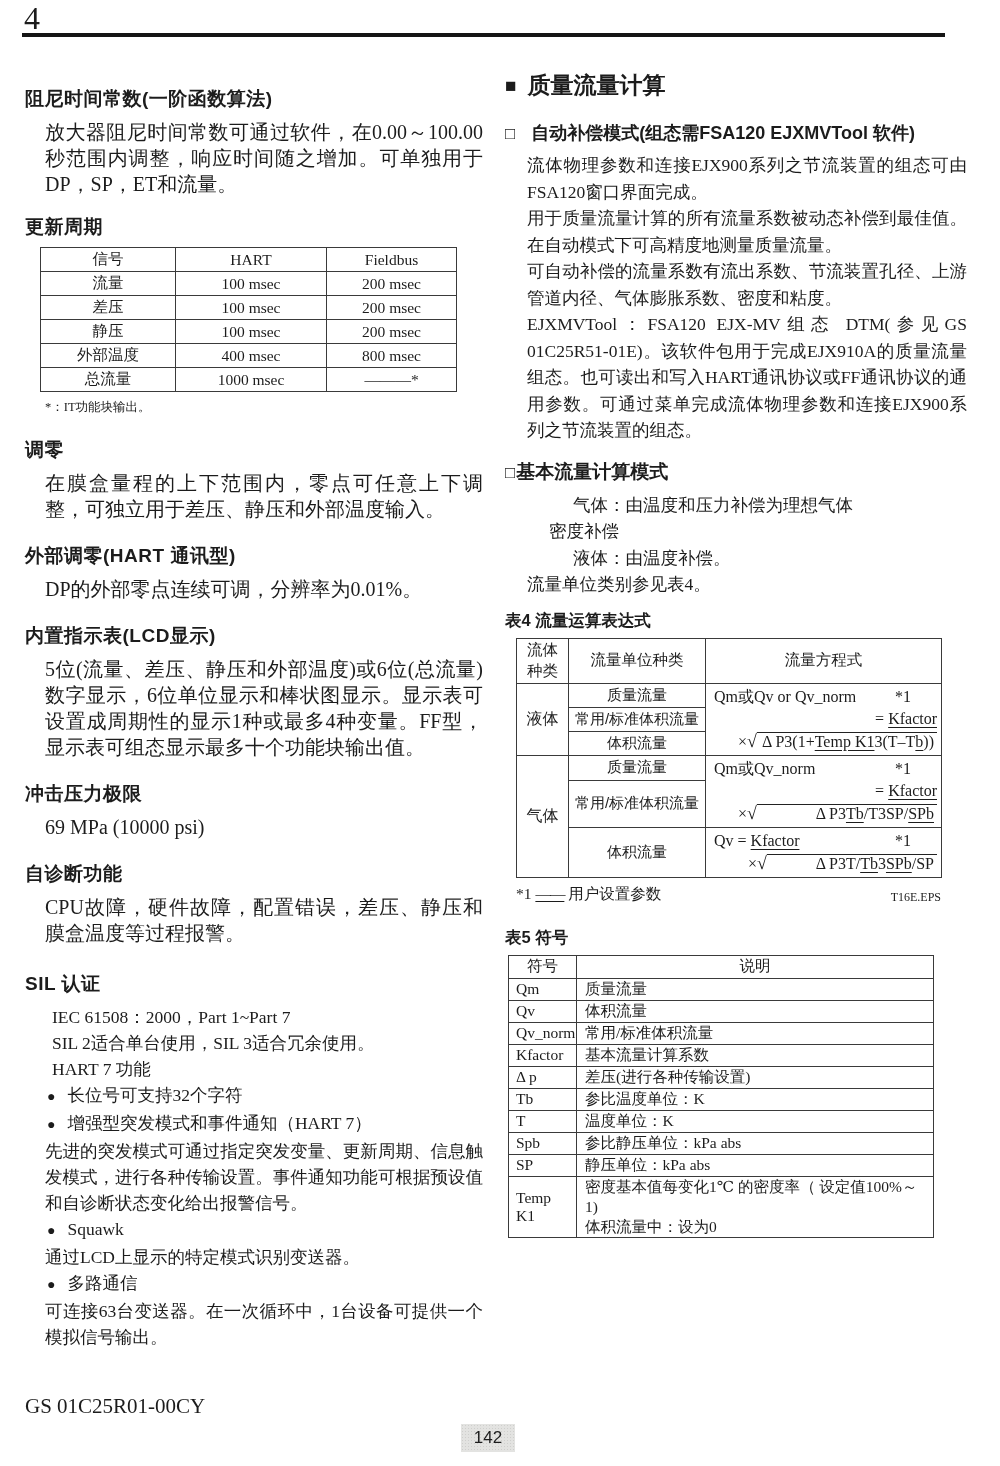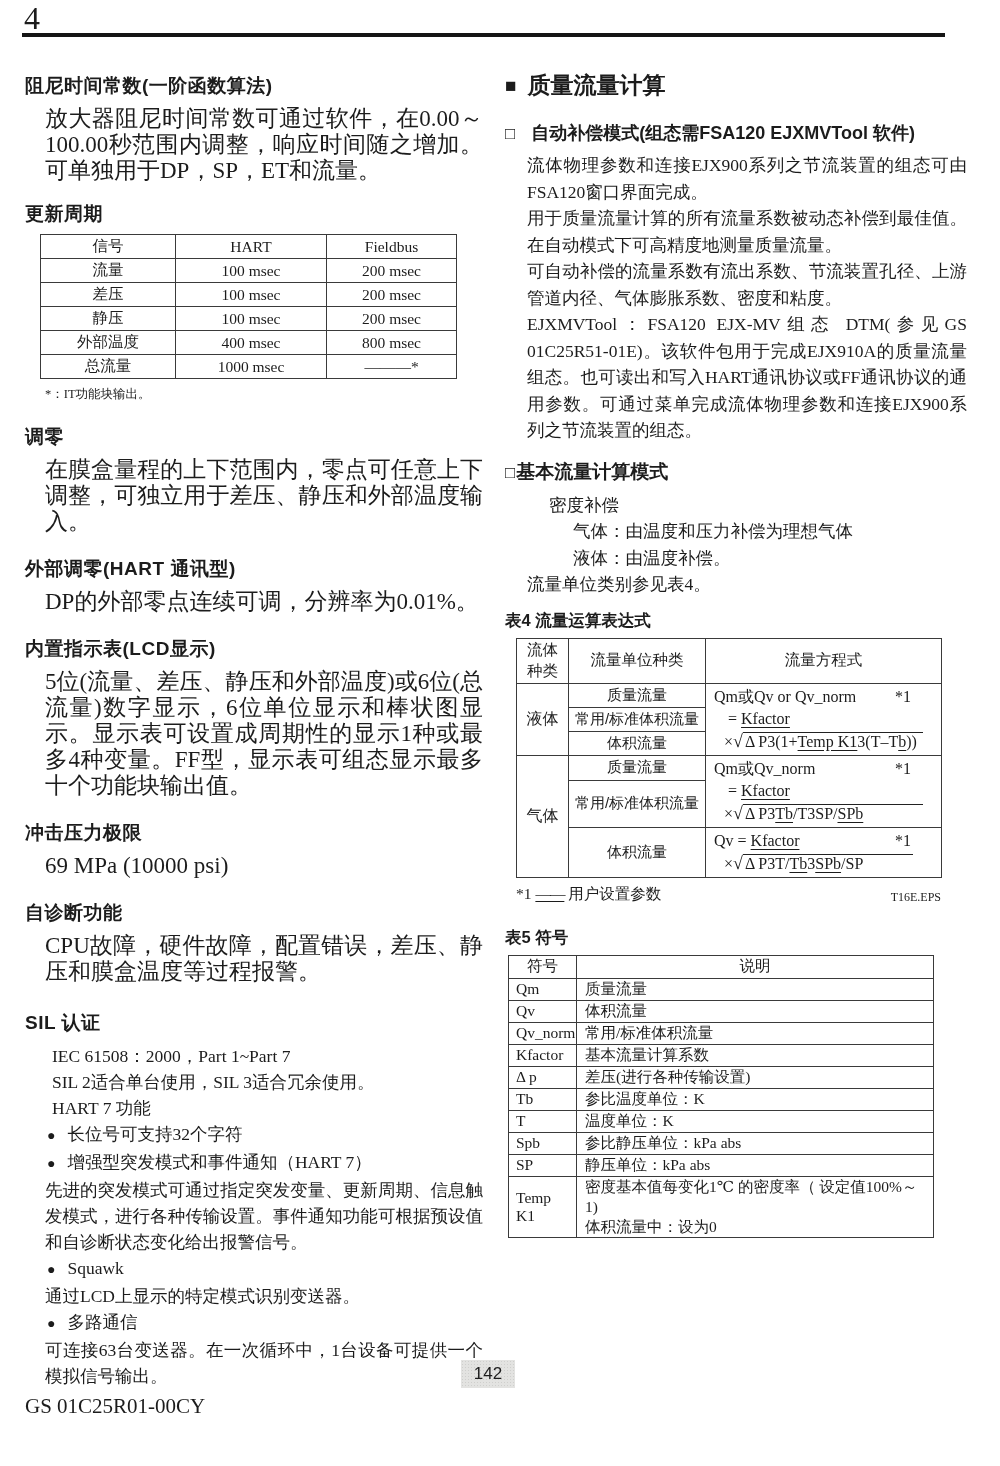--- a/index.html
+++ b/index.html
@@ -16,21 +16,21 @@
   .col { position:absolute; top:60px; }
   .col-left  { left:25px;  width:458px; }
   .col-right { left:505px; width:462px; }
 
   .h3 {
     font-family:"Liberation Sans","DejaVu Sans",sans-serif;
     font-weight:bold; font-size:19px; letter-spacing:0.5px;
     margin-top:21px; margin-bottom:7px;
   }
   .body-p {
-    font-size:23px; line-height:26px; padding-left:20px;
+    font-size:20px; line-height:26px; padding-left:20px;
     text-align:justify;
   }
 
   
   .cap-serif { font-size:17.5px; margin:14px 0 6px 0; }
   table { border-collapse:collapse; }
   .t3 { width:416px; margin-left:15px; table-layout:fixed; }
   .t3 th, .t3 td {
     border:1px solid #3a3a3a; text-align:center; font-weight:normal;
     font-size:15.5px; height:24px; padding:0 2px;
@@ -62,21 +62,21 @@
     font-size:16.5px; margin:12px 0 6px 0; }
 
   
   .t4 { width:425px; margin-left:11px; table-layout:fixed; }
   .t4 col.c1 { width:52px; } .t4 col.c2 { width:137px; } .t4 col.c3 { width:236px; }
   .t4 th, .t4 td { border:1px solid #3a3a3a; font-weight:normal; }
   .t4 th { font-family:"Liberation Sans","DejaVu Sans",sans-serif; font-size:15.5px; text-align:center; height:45px; }
   .t4 td.unit { font-family:"Liberation Sans","DejaVu Sans",sans-serif; font-size:15px; text-align:center; height:23px; padding:0 1px; }
   .t4 td.fluid { font-family:"Liberation Sans","DejaVu Sans",sans-serif; font-size:16px; text-align:center; }
   .t4 td.formula { font-size:16px; vertical-align:middle; padding:2px 4px 2px 8px; }
-  .f-line { line-height:22px; white-space:nowrap; }
+  .f-line { line-height:22px; white-space:nowrap;text-align:right; }
   .f-line1 { display:flex; justify-content:space-between; padding-right:26px; }
   .f-ind { padding-left:14px; }
   .ku { text-decoration:underline; text-underline-offset:3px; }
   .sq-sym { font-size:18px; }
   .radical { display:inline-block; border-top:1.5px solid #222; padding:0 3px 0 2px; line-height:18px; min-width:180px; }
   .radical.short { min-width:170px; }
   .t4-fnrow { width:425px; margin-left:11px; display:flex; justify-content:space-between; align-items:flex-end; margin-top:6px;gap:31px; }
   .t4-fn { font-size:15.5px; }
   .t4-fn .dash { text-decoration:underline; text-underline-offset:2px; letter-spacing:-1px; }
   .eps { font-size:12px; }
@@ -85,36 +85,36 @@
   .t5 { width:425px; margin-left:3px; table-layout:fixed; }
   .t5 col.c1 { width:68px; } .t5 col.c2 { width:357px; }
   .t5 th, .t5 td { border:1px solid #3a3a3a; font-weight:normal; font-size:15.5px; height:21px; padding:0 3px; }
   .t5 th { text-align:center; height:23px; }
   .t5 td.sym { text-align:left; padding-left:7px; }
   .t5 td.desc { text-align:left; padding-left:8px; }
   .t5 tr.tall td { height:44px; }
   .t5 .desc2 { line-height:20px; }
 
   .footer-code { position:absolute; left:25px; top:1394px; font-size:21px; }
-  .page-badge { position:absolute; left:461px; top:1360px; width:54px; height:28px;
+  .page-badge { position:absolute; left:461px; top:1424px; width:54px; height:28px;
     background:#e3e3e1;
     background-image:radial-gradient(#cfcfcd 1px, transparent 1px);
     background-size:3px 3px;
     display:flex; align-items:center; justify-content:center;
     font-family:"Liberation Sans","DejaVu Sans",sans-serif; font-size:17px; }
 </style>
 </head>
 <body>
 
 <div class="corner-num">4</div>
 <div class="top-rule"></div>
 
 <div class="col col-left">
 
-  <div class="h3" style="margin-top:13px">阻尼时间常数(一阶函数算法)</div>
+  <div class="h3" style="margin-top:26px">阻尼时间常数(一阶函数算法)</div>
   <p class="body-p">放大器阻尼时间常数可通过软件，在0.00～100.00秒范围内调整，响应时间随之增加。可单独用于DP，SP，ET和流量。</p>
 
   <div class="h3" style="margin-top:17px">更新周期</div>
 
   <table class="t3">
     <colgroup>
         <col class="c1">
         <col class="c2">
         <col class="c3">
       </colgroup>
@@ -206,22 +206,22 @@
   </div>
   <p class="rp">流体物理参数和连接EJX900系列之节流装置的组态可由FSA120窗口界面完成。</p>
   <p class="rp">用于质量流量计算的所有流量系数被动态补偿到最佳值。在自动模式下可高精度地测量质量流量。</p>
   <p class="rp">可自动补偿的流量系数有流出系数、节流装置孔径、上游管道内径、气体膨胀系数、密度和粘度。</p>
   <p class="rp">EJXMVTool：FSA120 EJX-MV组态 DTM(参见GS 01C25R51-01E)。该软件包用于完成EJX910A的质量流量组态。也可读出和写入HART通讯协议或FF通讯协议的通用参数。可通过菜单完成流体物理参数和连接EJX900系列之节流装置的组态。</p>
 
   <div class="sub-h2">
     <span class="sq-open">□</span>
     <span>基本流量计算模式</span>
   </div>
+  <div class="rp ind2">气体：由温度和压力补偿为理想气体</div>
   <div class="rp ind1">密度补偿</div>
-  <div class="rp ind2">气体：由温度和压力补偿为理想气体</div>
   <div class="rp ind2">液体：由温度补偿。</div>
   <p class="rp">流量单位类别参见表4。</p>
 
   <div class="cap-bold">表4 流量运算表达式</div>
 
   <table class="t4">
     <colgroup>
         <col class="c1">
         <col class="c2">
         <col class="c3">

